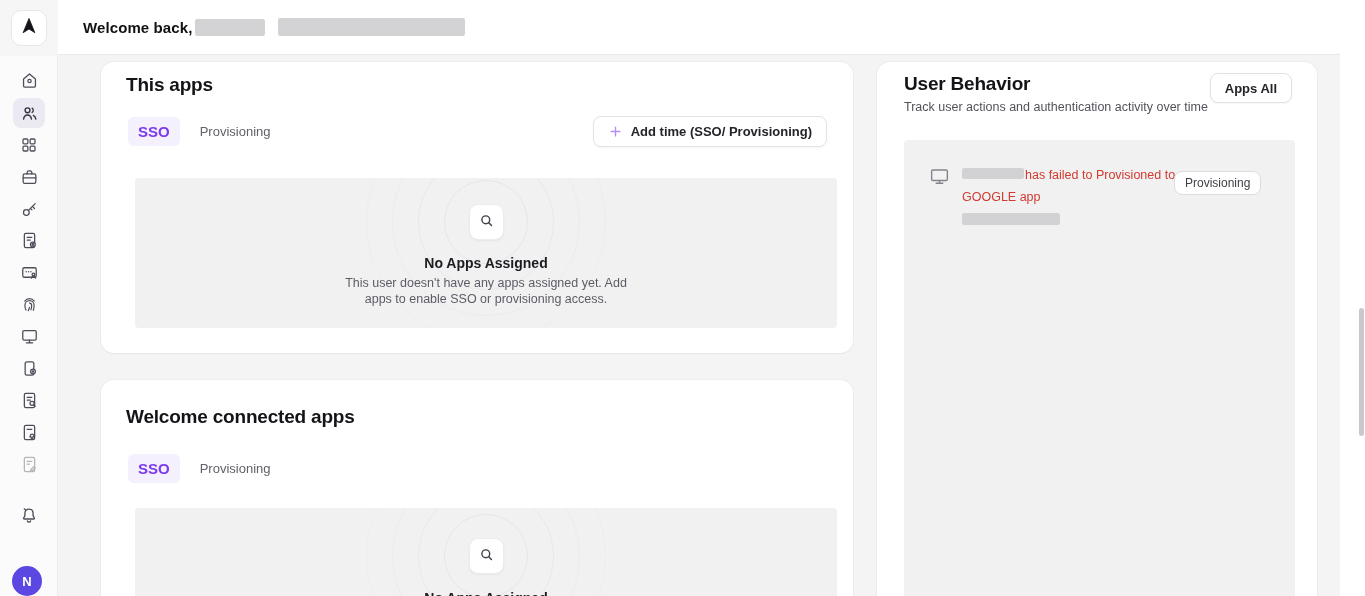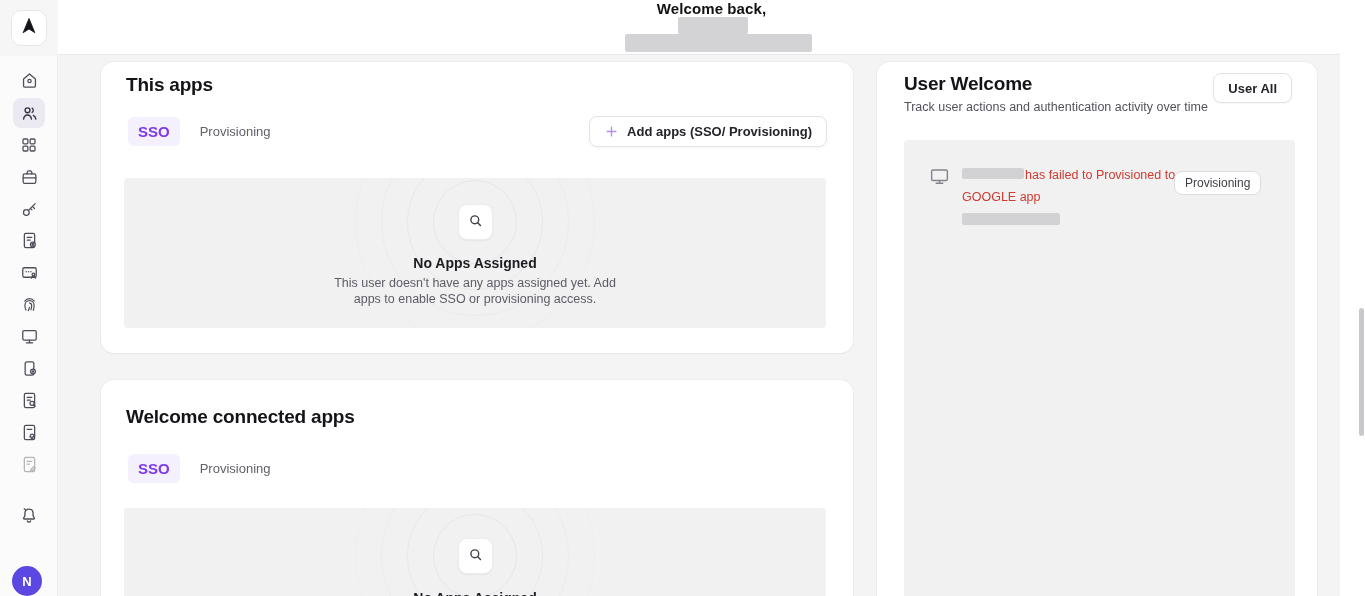--- a/index.html
+++ b/index.html
@@ -17,21 +17,21 @@
               display:flex; align-items:center; justify-content:center; color:#4d4d57; cursor:pointer; }
   .nav-item.active { background:#ebeaf2; color:#33333c; }
   .nav-item.disabled { opacity:.4; }
   .nav-item svg { display:block; }
   #avatar { position:absolute; left:12px; top:566px; width:30px; height:30px; border-radius:50%;
             display:flex; align-items:center; justify-content:center;
             color:#fff; font-size:13px; font-weight:700; }
 
   
   #header { position:absolute; left:58px; top:0; width:1282px; height:55px; background:#fff;
-            border-bottom:1px solid #e8e8eb; display:flex; align-items:center; padding-left:25px; z-index:4;flex-direction:column; }
+            border-bottom:1px solid #e8e8eb; display:flex; align-items:center; padding-left:25px; z-index:4; }
   #welcome { font-size:15px; font-weight:700; color:#111114; letter-spacing:.1px; }
   .redact { background:#d3d3d6; border-radius:2px; display:inline-block; }
   #hdr-redact1 { width:70px; height:17px; margin-left:3px; }
   #hdr-redact2 { width:187px; height:18px; margin-left:13px; }
 
   
   #content { position:absolute; left:58px; top:55px; width:1282px; height:541px;
              background:#f4f4f5; overflow:hidden; }
   .card { position:absolute; background:#fff; border-radius:13px;
           box-shadow:0 0 0 1px rgba(20,20,30,.03), 0 1px 2px rgba(20,20,30,.03); }
@@ -47,21 +47,21 @@
               padding:6px 10px; border-radius:6px; cursor:pointer; }
   .tab-plain { color:#61616b; font-size:13px; font-weight:500; cursor:pointer; }
 
   
   #add-apps-btn { position:absolute; right:26px; top:54px; height:31px; display:flex; align-items:center; gap:8px;
                   background:#fff; border:1px solid #e3e3e8; border-radius:8px; padding:0 14px;
                   font-size:13px; font-weight:700; color:#232329; cursor:pointer;
                   box-shadow:0 1px 2px rgba(0,0,0,.04); }
 
   
-  .empty { position:absolute; left:23px; width:702px; height:150px; background:#f1f1f2;
+  .empty { position:absolute; left:34px; width:702px; height:150px; background:#f1f1f2;
            border-radius:4px; overflow:hidden; }
   #empty-user-apps { top:116px; }
   #empty-groups    { top:128px; height:160px; }
   .ring { position:absolute; border:1px solid #e4e4e8; border-radius:50%; }
   .icon-tile { position:absolute; left:334px; width:35px; height:36px; background:#fff;
                border-radius:9px; border:1px solid #ececef; box-shadow:0 1px 2px rgba(0,0,0,.05);
                display:flex; align-items:center; justify-content:center; }
   .empty-title { position:absolute; left:0; width:100%; text-align:center;
                  font-size:14px; font-weight:700; color:#1c1c21; }
   .empty-desc { position:absolute; left:50%; transform:translateX(-50%); width:292px; text-align:center;
@@ -259,21 +259,21 @@
     <div class="tabs" style="left:27px; top:55px">
       <span class="tab-chip">SSO</span>
       <span class="tab-plain">Provisioning</span>
     </div>
     <button id="add-apps-btn">
       <span style="display:flex">
           <svg width="15" height="15" viewBox="0 0 24 24" fill="none" stroke="#b48ef7" stroke-width="2.2" stroke-linecap="round">
             <path d="M12 5v14M5 12h14"></path>
           </svg>
         </span>
-      <span>Add apps (SSO/ Provisioning)</span>
+      <span>Add time (SSO/ Provisioning)</span>
     </button>
     <div class="empty" id="empty-user-apps">
       <div class="ring" style="left:309px; top:2px;   width:84px;  height:84px;  opacity:.9"></div>
       <div class="ring" style="left:283px; top:-24px; width:136px; height:136px; opacity:.65"></div>
       <div class="ring" style="left:257px; top:-50px; width:188px; height:188px; opacity:.45"></div>
       <div class="ring" style="left:231px; top:-76px; width:240px; height:240px; opacity:.3"></div>
       <div class="icon-tile" style="top:26px">
         <span><svg width="17" height="17" viewBox="0 0 24 24" fill="none" stroke="#3f3f46" stroke-width="2" stroke-linecap="round">
               <circle cx="11" cy="11" r="5.5"></circle>
               <path d="M15.2 15.2 19 19"></path>
@@ -299,23 +299,23 @@
         <span><svg width="17" height="17" viewBox="0 0 24 24" fill="none" stroke="#3f3f46" stroke-width="2" stroke-linecap="round">
               <circle cx="11" cy="11" r="5.5"></circle>
               <path d="M15.2 15.2 19 19"></path>
             </svg></span>
       </div>
       <div class="empty-title" style="top:82px">No Apps Assigned</div>
     </div>
   </section>
 
   <section class="card" id="card-behavior">
-    <h2 class="card-title" id="ub-title">User Welcome</h2>
+    <h2 class="card-title" id="ub-title">User Behavior</h2>
     <p id="ub-subtitle">Track user actions and authentication activity over time</p>
-    <button id="view-all-btn">User All</button>
+    <button id="view-all-btn">Apps All</button>
 
     <div id="ub-panel">
       <div class="activity-row">
         <span class="activity-icon">
           <svg width="21" height="21" viewBox="0 0 24 24" fill="none" stroke="currentColor" stroke-width="1.6" stroke-linecap="round" stroke-linejoin="round">
               <rect x="3" y="4.5" width="18" height="12" rx="1.5"></rect>
               <path d="M12 16.5v3.2M8.2 19.7h7.6"></path>
             </svg>
         </span>
         <div class="activity-text" style="color:#d13a30">

